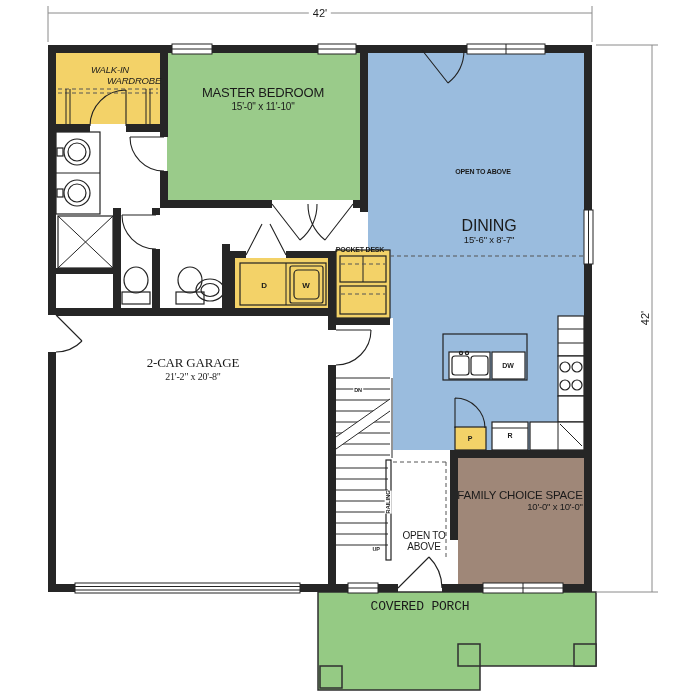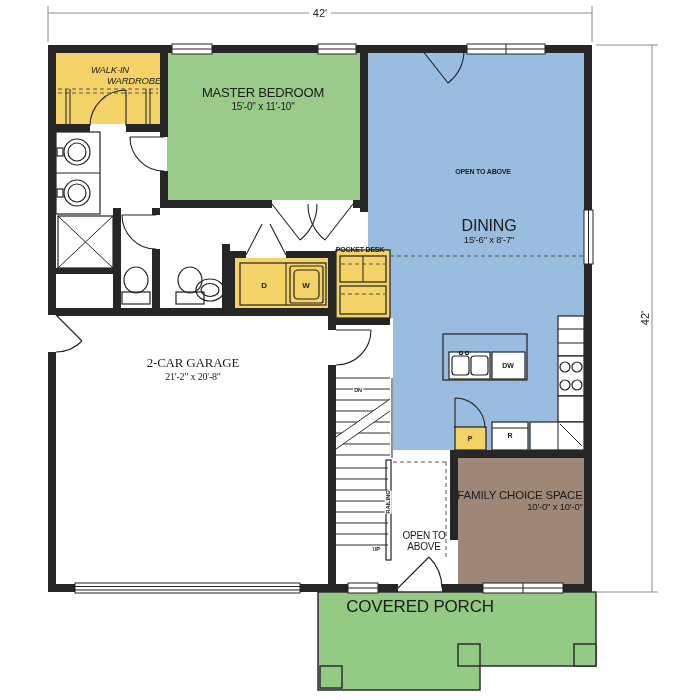--- a/index.html
+++ b/index.html
@@ -245,14 +245,14 @@
 
   <div class="lbl" style="left:424px;top:525px;font-size:10px;margin-top:16px;">
     <span style="display:block;">OPEN TO</span>
     <span style="display:block;">ABOVE</span>
   </div>
 
   <div class="lbl rot" style="left:388px;top:502px;font-size:6px;font-weight:bold;background:#fff;">RAILING</div>
   <div class="lbl micro" style="left:358px;top:390px;">DN</div>
   <div class="lbl micro" style="left:376px;top:549px;">UP</div>
 
-  <div class="lbl" style="left:420px;top:607px;font-size:17px;">COVERED PORCH</div>
+  <div class="lbl" style="left:420px;top:607px;font-size:13px;font-family:Liberation Mono, monospace;">COVERED PORCH</div>
 </div>
 
 </body></html>

